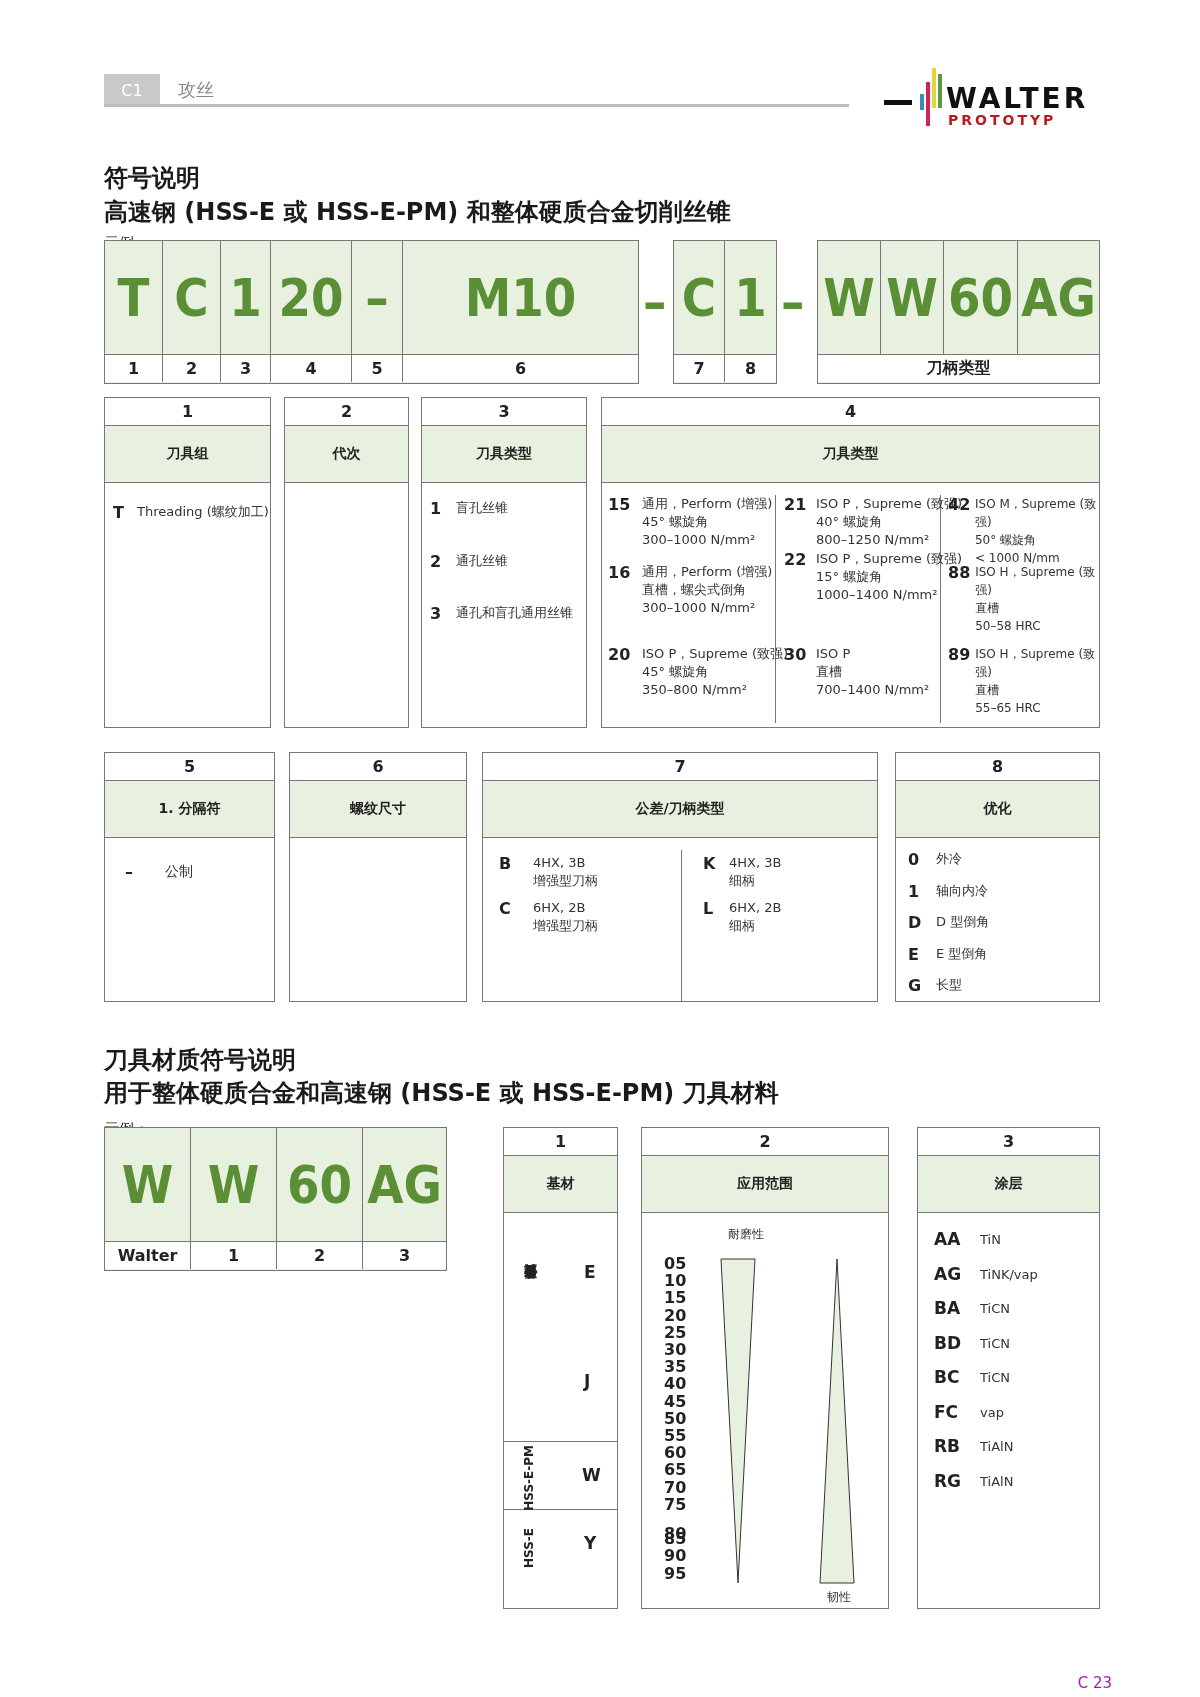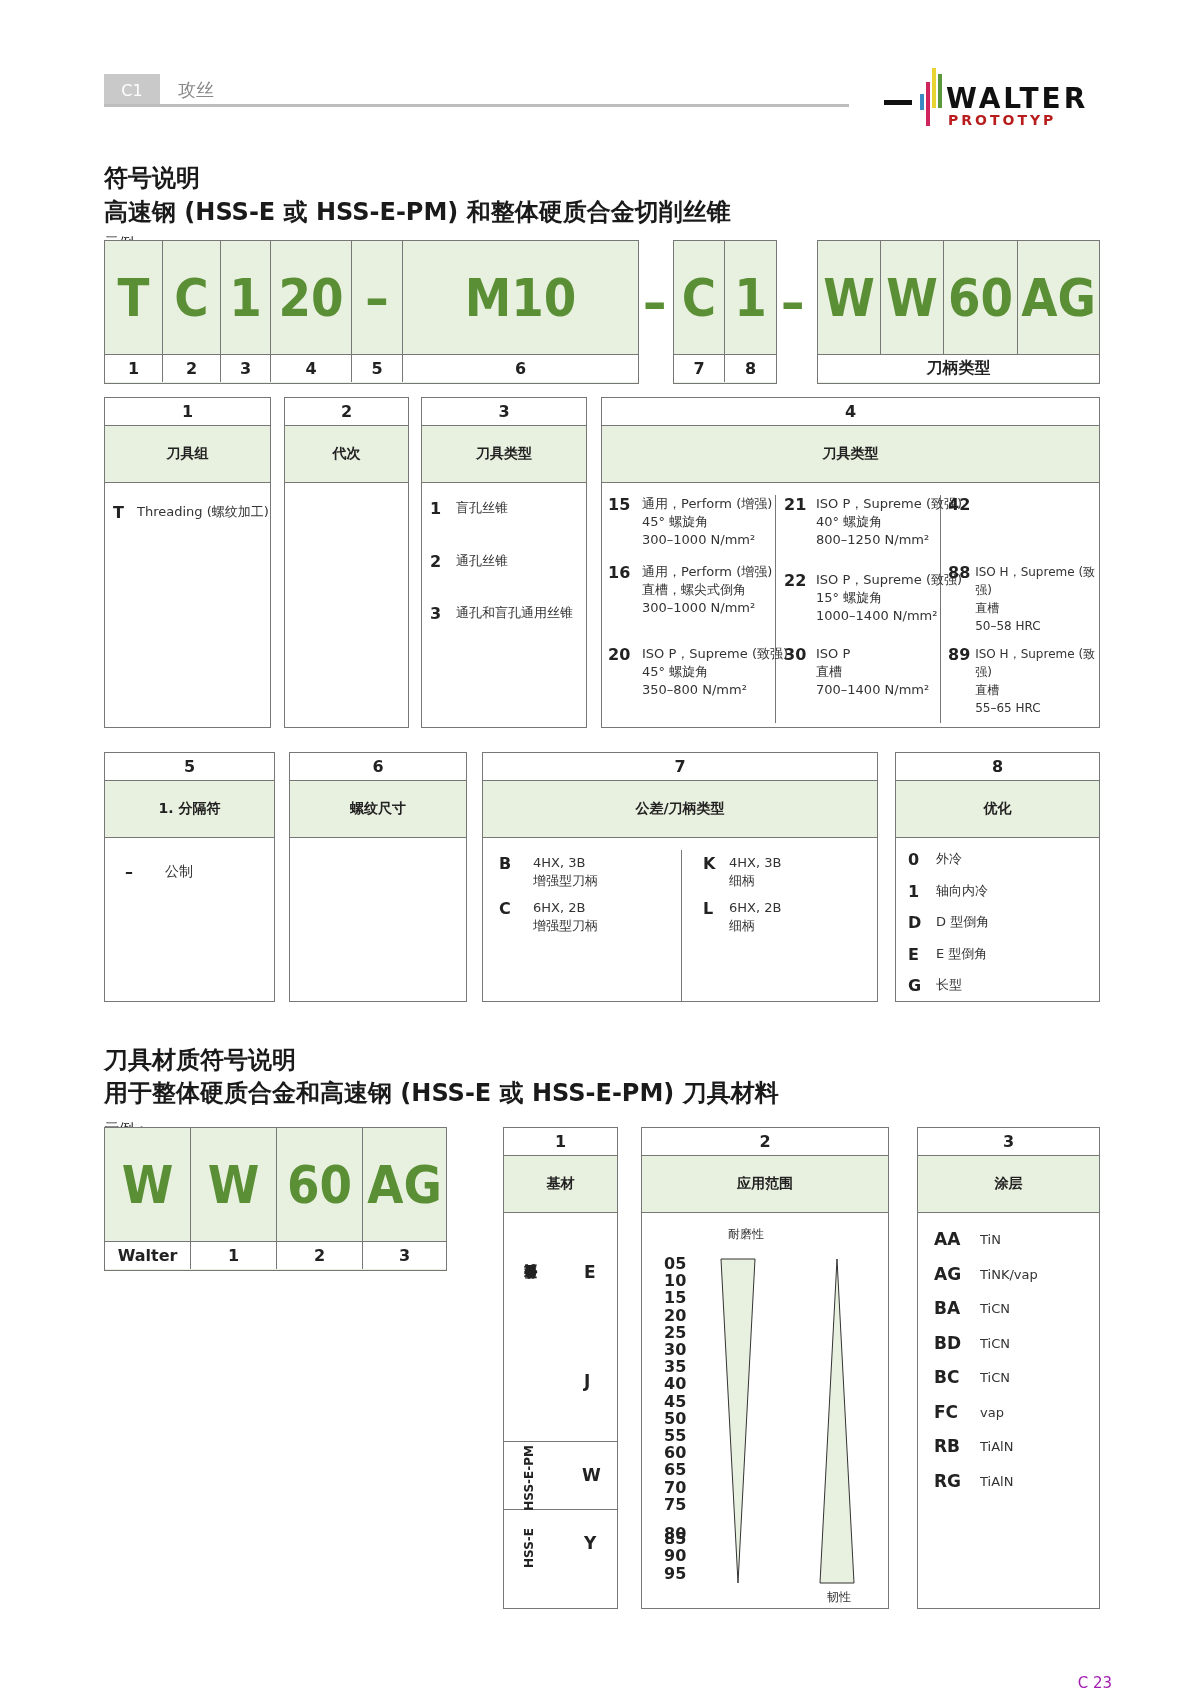--- a/index.html
+++ b/index.html
@@ -197,39 +197,44 @@
       </div>
 
     <div class="row" style="left:182px;top:12px;">
         <span class="k" style="width:32px;">21</span>
         <div class="v">
           <div>ISO P，Supreme (致强)</div>
           <div>40° 螺旋角</div>
           <div>800–1250 N/mm²</div>
         </div>
       </div>
-    <div class="row" style="left:182px;top:88px;justify-content:center;">
+    <div class="row" style="left:182px;top:67px;justify-content:center;">
         <span class="k" style="width:32px;">22</span>
         <div class="v">
           <div>ISO P，Supreme (致强)</div>
           <div>15° 螺旋角</div>
           <div>1000–1400 N/mm²</div>
         </div>
       </div>
     <div class="row" style="left:182px;top:162px;">
         <span class="k" style="width:32px;">30</span>
         <div class="v">
           <div>ISO P</div>
           <div>直槽</div>
           <div>700–1400 N/mm²</div>
         </div>
       </div>
 
     <div class="row" style="left:346px;top:12px;">
         <span class="k" style="width:30px;">42</span>
+        <div class="v" style="font-size:12px;">
+          <div>ISO M，Supreme (致强)</div>
+          <div>50° 螺旋角</div>
+          <div>&lt; 1000 N/mm</div>
+        </div>
       </div>
     <div class="row" style="left:346px;top:80px;">
         <span class="k" style="width:30px;">88</span>
         <div class="v" style="font-size:12px;">
           <div>ISO H，Supreme (致强)</div>
           <div>直槽</div>
           <div>50–58 HRC</div>
         </div>
       </div>
     <div class="row" style="left:346px;top:162px;">

